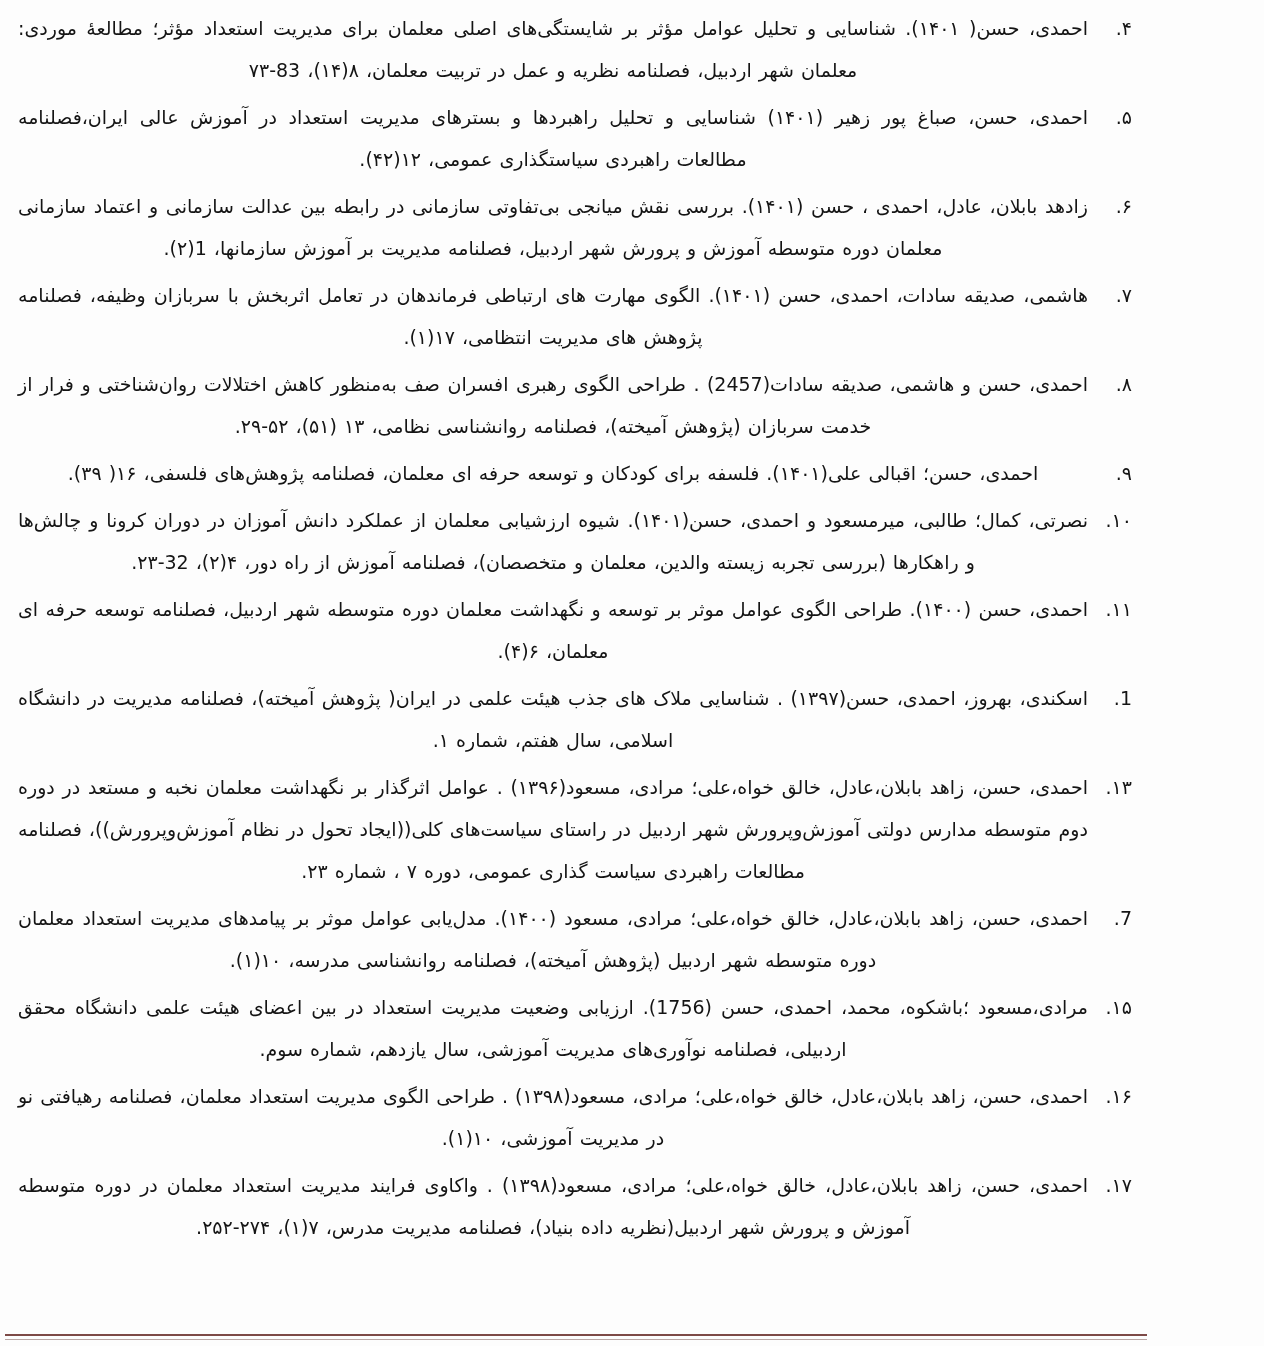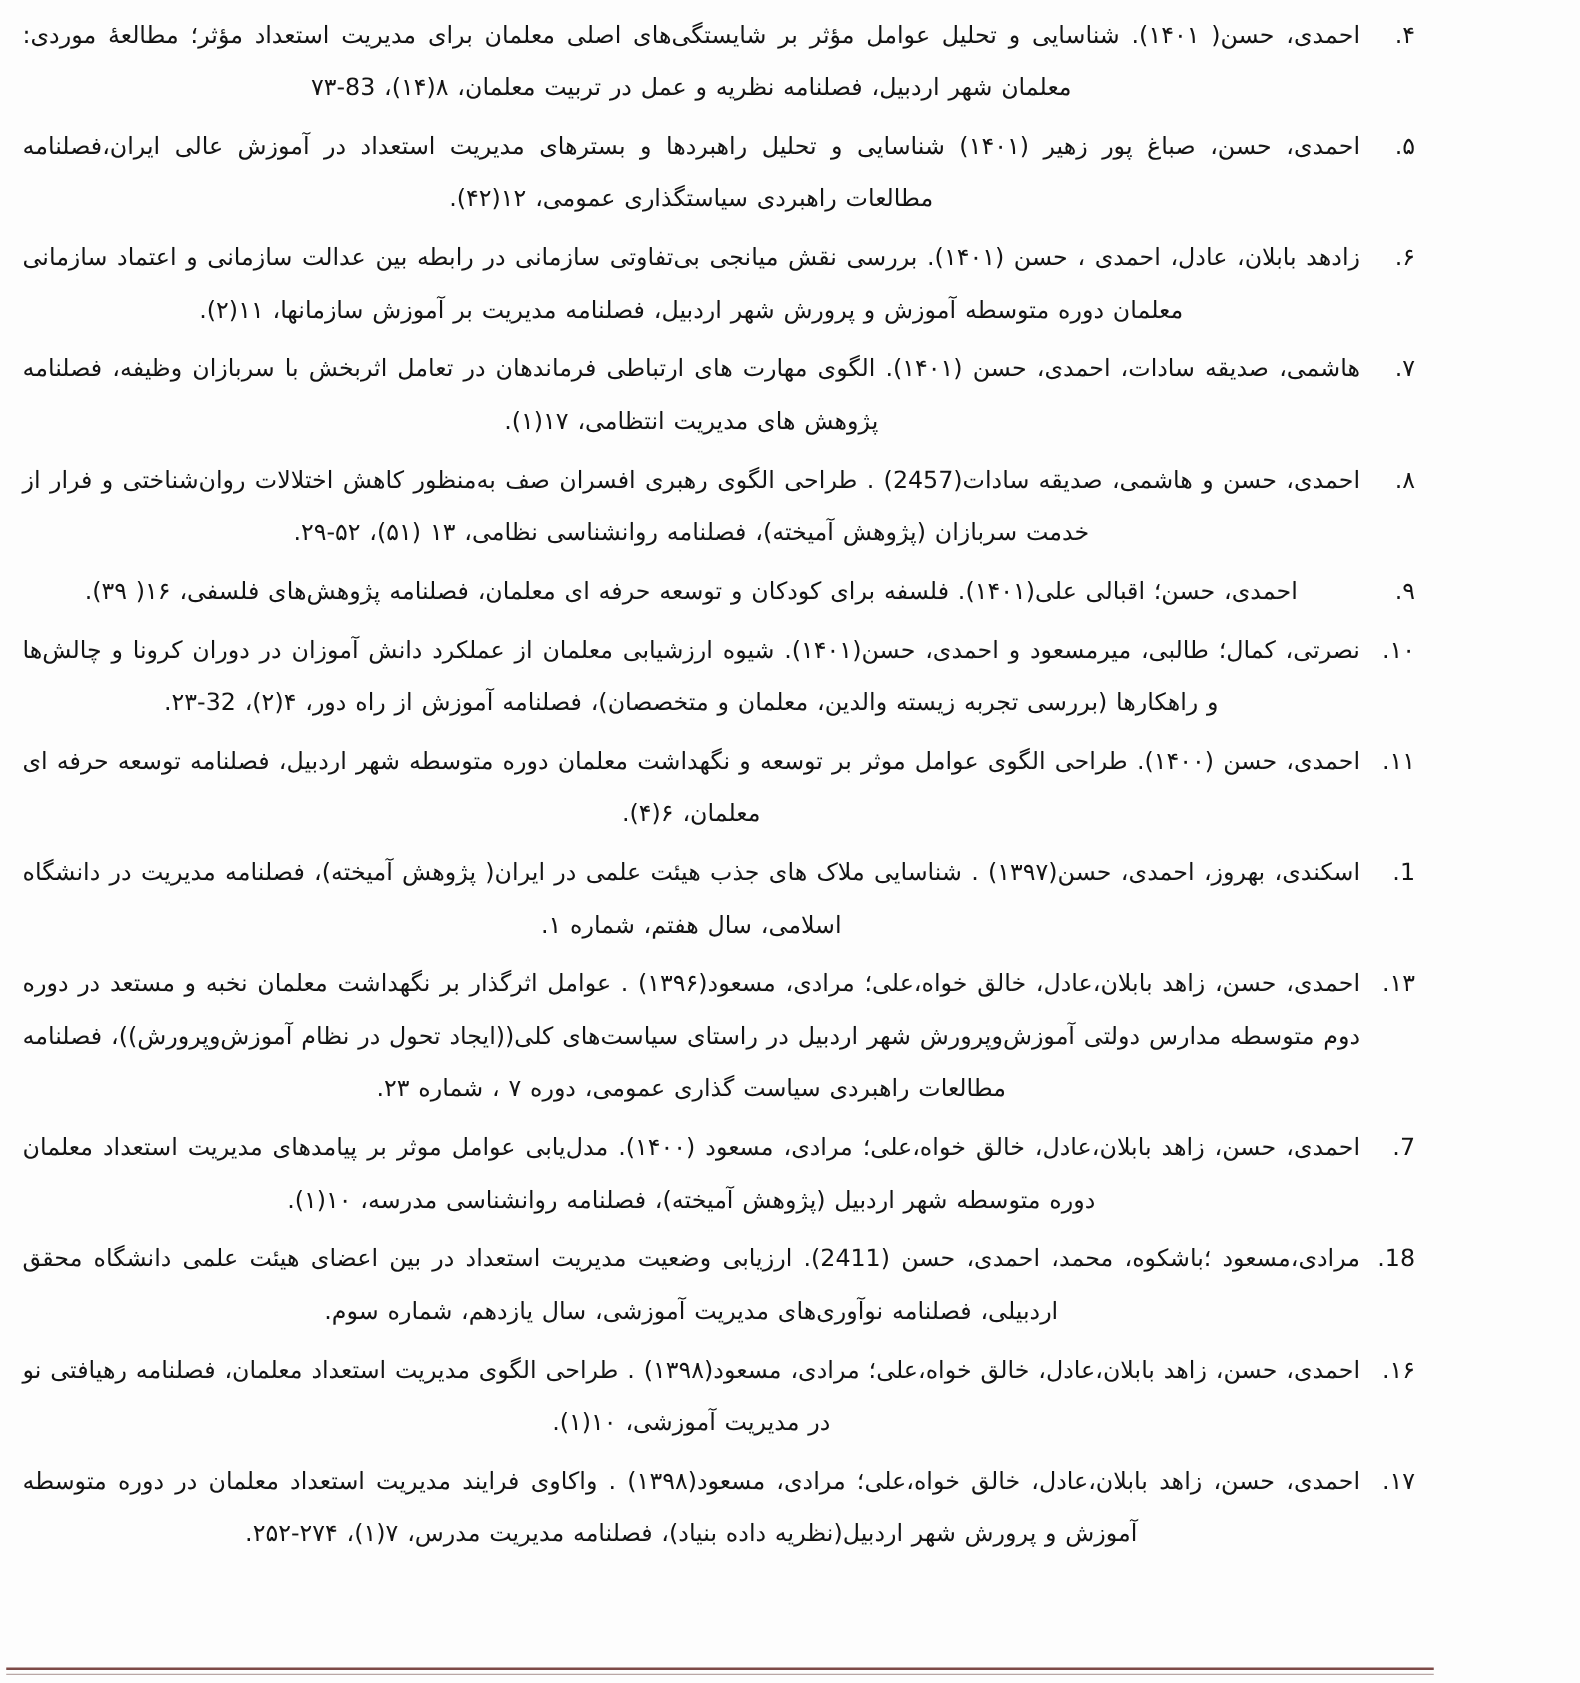--- a/index.html
+++ b/index.html
@@ -67,21 +67,21 @@
     <span class="txt">احمدی، حسن( ۱۴۰۱). شناسایی و تحلیل عوامل مؤثر بر شایستگی‌های اصلی معلمان برای مدیریت استعداد مؤثر؛ مطالعهٔ موردی: معلمان شهر اردبیل، فصلنامه نظریه و عمل در تربیت معلمان، ۸(۱۴)، 83-۷۳</span>
   </div>
 
   <div class="entry">
     <span class="num">۵.</span>
     <span class="txt">احمدی، حسن، صباغ پور زهیر (۱۴۰۱) شناسایی و تحلیل راهبردها و بسترهای مدیریت استعداد در آموزش عالی ایران،فصلنامه مطالعات راهبردی سیاستگذاری عمومی، ۱۲(۴۲).</span>
   </div>
 
   <div class="entry">
     <span class="num">۶.</span>
-    <span class="txt">زادهد بابلان، عادل، احمدی ، حسن (۱۴۰۱). بررسی نقش میانجی بی‌تفاوتی سازمانی در رابطه بین عدالت سازمانی و اعتماد سازمانی معلمان دوره متوسطه آموزش و پرورش شهر اردبیل، فصلنامه مدیریت بر آموزش سازمانها، ۱۱(۲).</span>
+    <span class="txt">زادهد بابلان، عادل، احمدی ، حسن (۱۴۰۱). بررسی نقش میانجی بی‌تفاوتی سازمانی در رابطه بین عدالت سازمانی و اعتماد سازمانی معلمان دوره متوسطه آموزش و پرورش شهر اردبیل، فصلنامه مدیریت بر آموزش سازمانها، 1(۲).</span>
   </div>
 
   <div class="entry">
     <span class="num">۷.</span>
     <span class="txt">هاشمی، صدیقه سادات، احمدی، حسن (۱۴۰۱). الگوی مهارت های ارتباطی فرماندهان در تعامل اثربخش با سربازان وظیفه، فصلنامه پژوهش های مدیریت انتظامی، ۱۷(۱).</span>
   </div>
 
   <div class="entry">
     <span class="num">۸.</span>
     <span class="txt">احمدی، حسن و هاشمی، صدیقه سادات(2457) . طراحی الگوی رهبری افسران صف به‌منظور کاهش اختلالات روان‌شناختی و فرار از خدمت سربازان (پژوهش آمیخته)، فصلنامه روانشناسی نظامی، ۱۳ (۵۱)، ۵۲-۲۹.</span>
@@ -111,22 +111,22 @@
     <span class="num">۱۳.</span>
     <span class="txt">احمدی، حسن، زاهد بابلان،عادل، خالق خواه،علی؛ مرادی، مسعود(۱۳۹۶) . عوامل اثرگذار بر نگهداشت معلمان نخبه و مستعد در دوره دوم متوسطه مدارس دولتی آموزش‌وپرورش شهر اردبیل در راستای سیاست‌های کلی((ایجاد تحول در نظام آموزش‌وپرورش))، فصلنامه مطالعات راهبردی سیاست گذاری عمومی، دوره ۷ ، شماره ۲۳.</span>
   </div>
 
   <div class="entry">
     <span class="num">7.</span>
     <span class="txt">احمدی، حسن، زاهد بابلان،عادل، خالق خواه،علی؛ مرادی، مسعود (۱۴۰۰).  مدل‌یابی عوامل موثر بر پیامدهای مدیریت استعداد معلمان دوره متوسطه شهر اردبیل (پژوهش آمیخته)، فصلنامه روانشناسی مدرسه، ۱۰(۱).</span>
   </div>
 
   <div class="entry">
-    <span class="num">18.</span>
-    <span class="txt">مرادی،مسعود ؛باشکوه، محمد، احمدی، حسن (2411). ارزیابی وضعیت مدیریت استعداد در بین اعضای هیئت علمی دانشگاه محقق اردبیلی، فصلنامه  نوآوری‌های مدیریت آموزشی، سال یازدهم، شماره سوم.</span>
+    <span class="num">۱۵.</span>
+    <span class="txt">مرادی،مسعود ؛باشکوه، محمد، احمدی، حسن (1756). ارزیابی وضعیت مدیریت استعداد در بین اعضای هیئت علمی دانشگاه محقق اردبیلی، فصلنامه  نوآوری‌های مدیریت آموزشی، سال یازدهم، شماره سوم.</span>
   </div>
 
   <div class="entry">
     <span class="num">۱۶.</span>
     <span class="txt">احمدی، حسن، زاهد بابلان،عادل، خالق خواه،علی؛ مرادی، مسعود(۱۳۹۸) . طراحی الگوی مدیریت استعداد معلمان، فصلنامه رهیافتی نو در مدیریت آموزشی، ۱۰(۱).</span>
   </div>
 
   <div class="entry">
     <span class="num">۱۷.</span>
     <span class="txt">احمدی، حسن، زاهد بابلان،عادل، خالق خواه،علی؛ مرادی، مسعود(۱۳۹۸) . واکاوی فرایند مدیریت استعداد معلمان در دوره متوسطه آموزش و پرورش شهر اردبیل(نظریه داده بنیاد)، فصلنامه مدیریت مدرس، ۷(۱)،  ۲۷۴-۲۵۲.</span>

